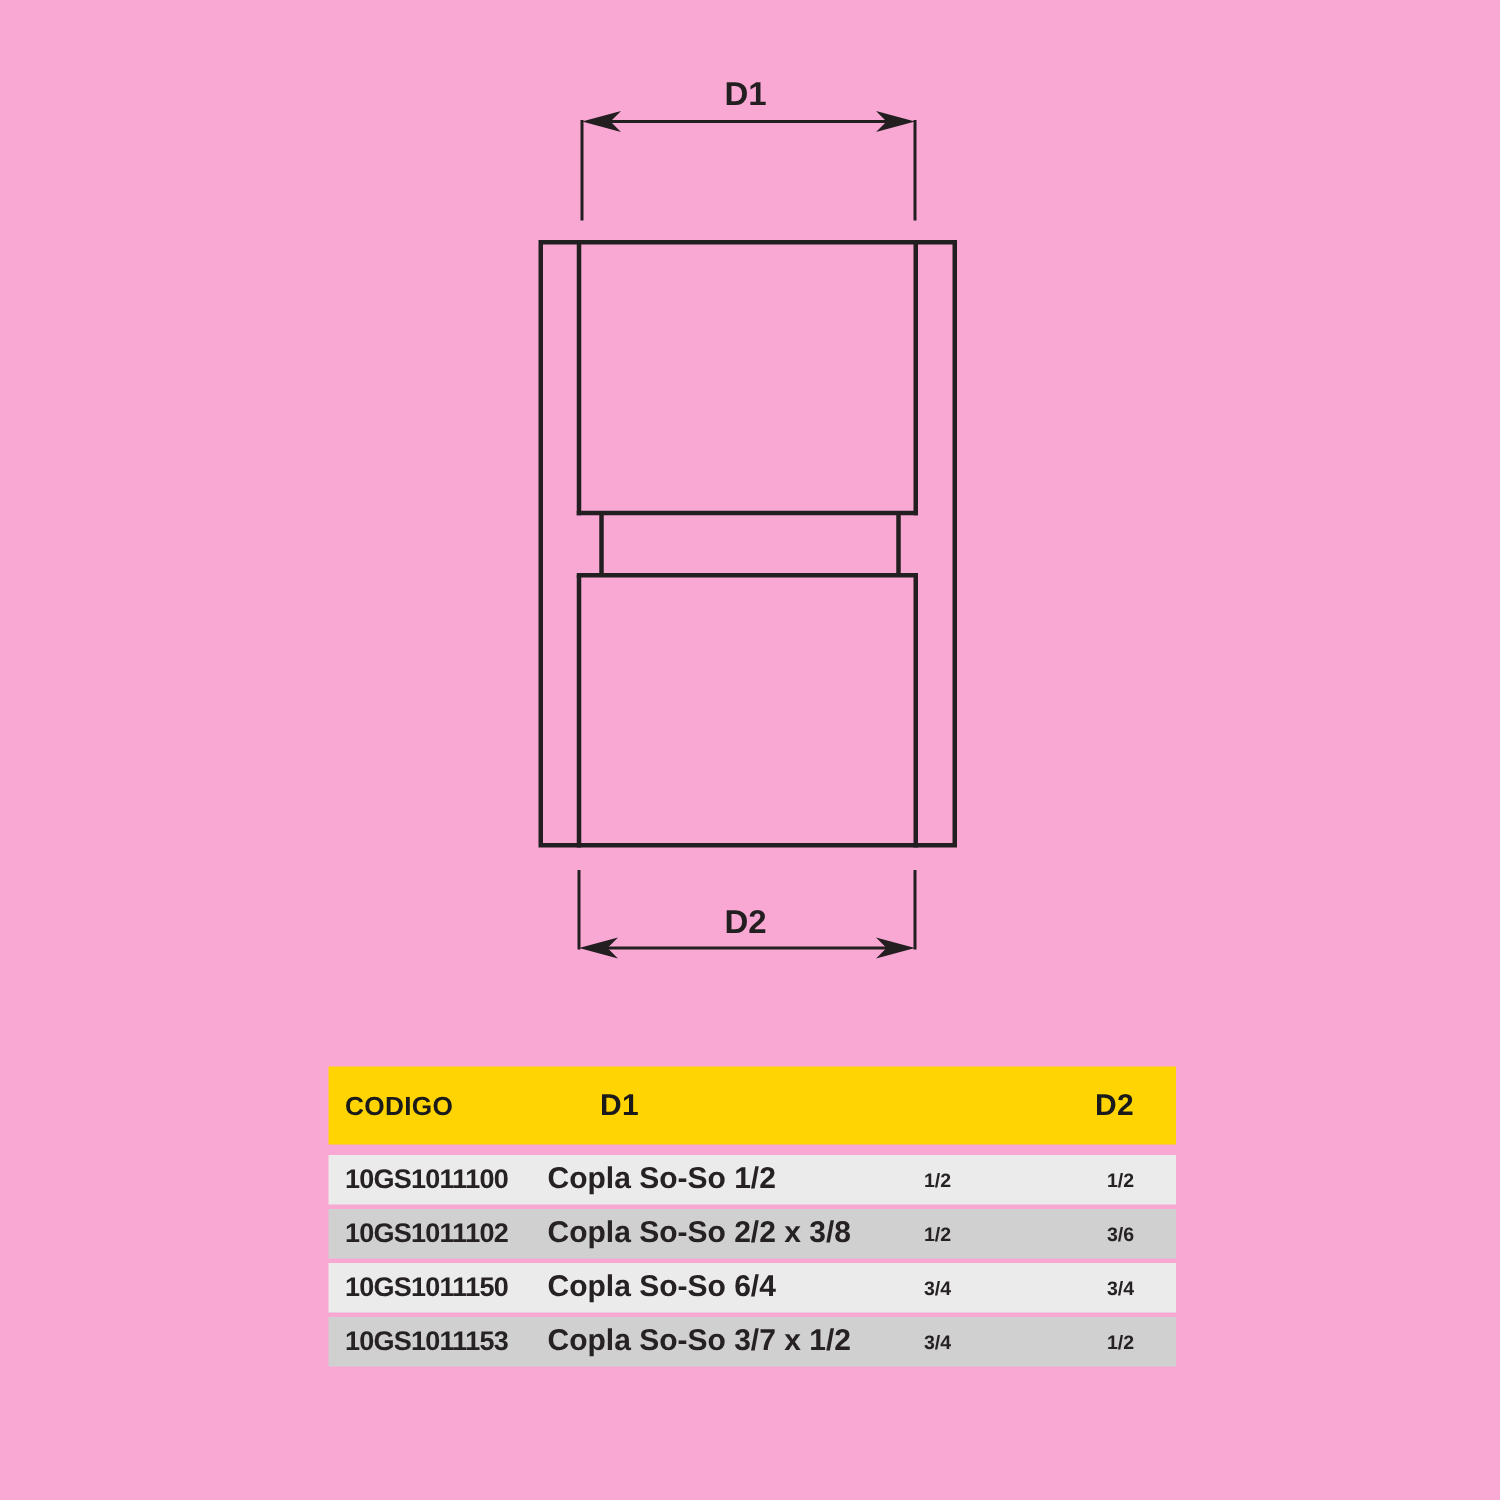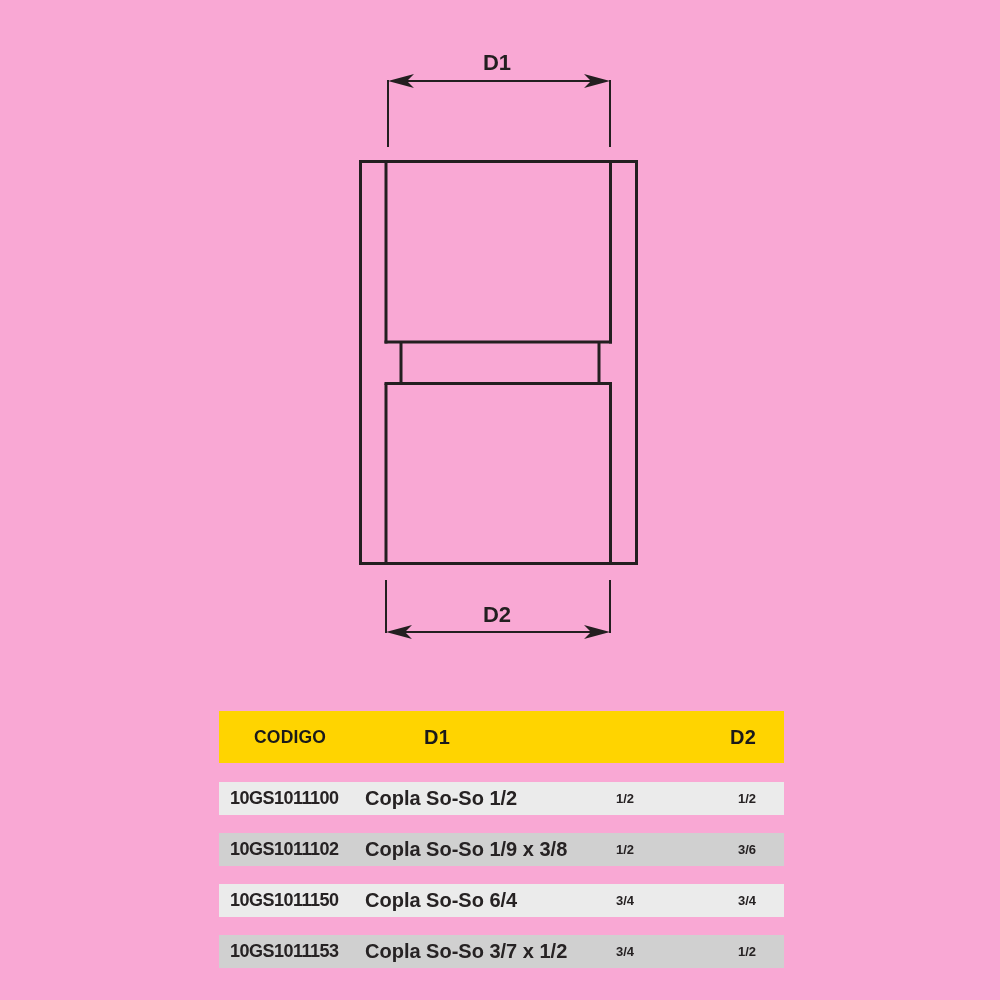--- a/index.html
+++ b/index.html
@@ -31,34 +31,33 @@
     position:absolute;
     left:219px;
     top:711px;
     width:565px;
   }
   .thead{
     height:52px;
     background:#FFD400;
     display:flex;
     align-items:center;
-    margin-bottom:19px;
-    padding-left:24px;
+    margin-bottom:7px;
   }
   .th{
     color:#1a1a1a;
     font-weight:bold;
     font-size:17.5px;
     letter-spacing:0.2px;
   }
   .row{
     height:33px;
     display:flex;
     align-items:center;
-    margin-bottom:18px;
+    margin-bottom:3px;
   }
   .row-light{ background:#ebebeb; }
   .row-dark{ background:#d0d0d0; }
   .col-codigo{
     width:146px;
     padding-left:11px;
     box-sizing:border-box;
   }
   .col-desc{ width:212px; }
   .col-d1{
@@ -137,21 +136,21 @@
 
     <div class="row row-light">
       <div class="code col-codigo">10GS1011100</div>
       <div class="desc col-desc">Copla So-So 1/2</div>
       <div class="val col-d1">1/2</div>
       <div class="val col-d2">1/2</div>
     </div>
 
     <div class="row row-dark">
       <div class="code col-codigo">10GS1011102</div>
-      <div class="desc col-desc">Copla So-So 1/9 x 3/8</div>
+      <div class="desc col-desc">Copla So-So 2/2 x 3/8</div>
       <div class="val col-d1">1/2</div>
       <div class="val col-d2">3/6</div>
     </div>
 
     <div class="row row-light">
       <div class="code col-codigo">10GS1011150</div>
       <div class="desc col-desc">Copla So-So 6/4</div>
       <div class="val col-d1">3/4</div>
       <div class="val col-d2">3/4</div>
     </div>

